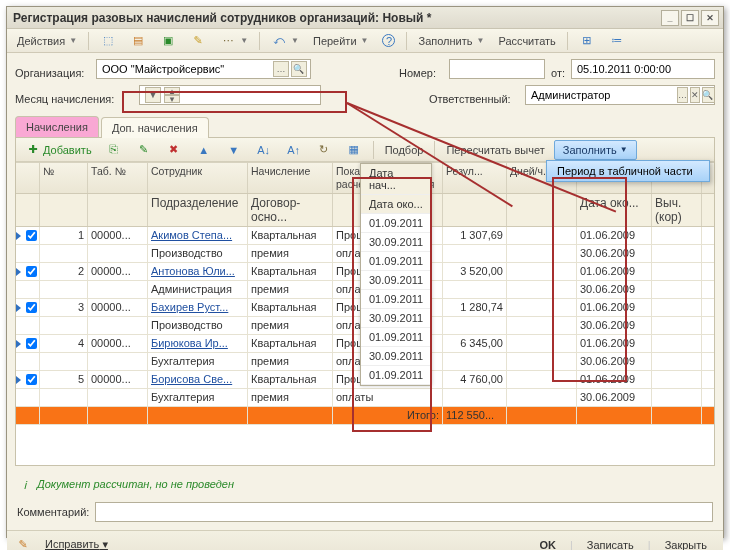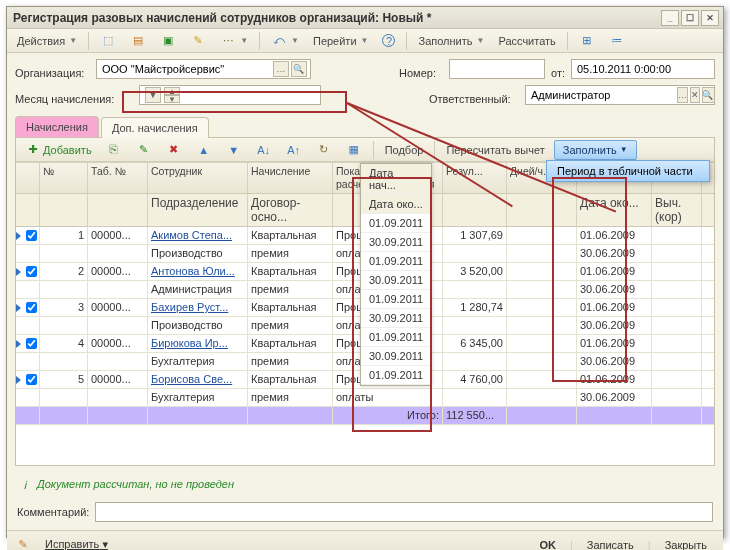--- a/index.html
+++ b/index.html
@@ -123,21 +123,21 @@
   .grow {
     display:grid;
     grid-template-columns:24px 48px 60px 100px 85px 110px 64px 70px 75px 50px;
     border-bottom:1px solid #e6e2d2;
   }
   .grow .gc { border-right:1px solid #e6e2d2; padding:2px 3px; height:17px; overflow:hidden; white-space:nowrap; }
   .grow .num { text-align:right; }
   .rowflag { display:flex; align-items:center; justify-content:center; gap:1px; }
   .rowflag .arrow { width:0;height:0;border-top:4px solid transparent;border-bottom:4px solid transparent;border-left:5px solid #3070c0; }
   .rowflag input { width:11px;height:11px; }
-  .totalrow { background:#c4b5fd; }
+  .totalrow { background:#f97316; }
   .status {
     padding:6px 10px; color:#2a8a2a; display:flex; align-items:center; gap:4px;
     font-style:italic; font-size:11px;
   }
   .comment-row { display:flex; align-items:center; gap:6px; padding:4px 10px 8px 10px; }
   .comment-row .finput { flex:1; }
   .footer {
     height:28px; border-top:1px solid #d3ceba;
     background:linear-gradient(#f3f0e2,#e9e5d5);
     display:flex; align-items:center; padding:0 8px; gap:6px;

